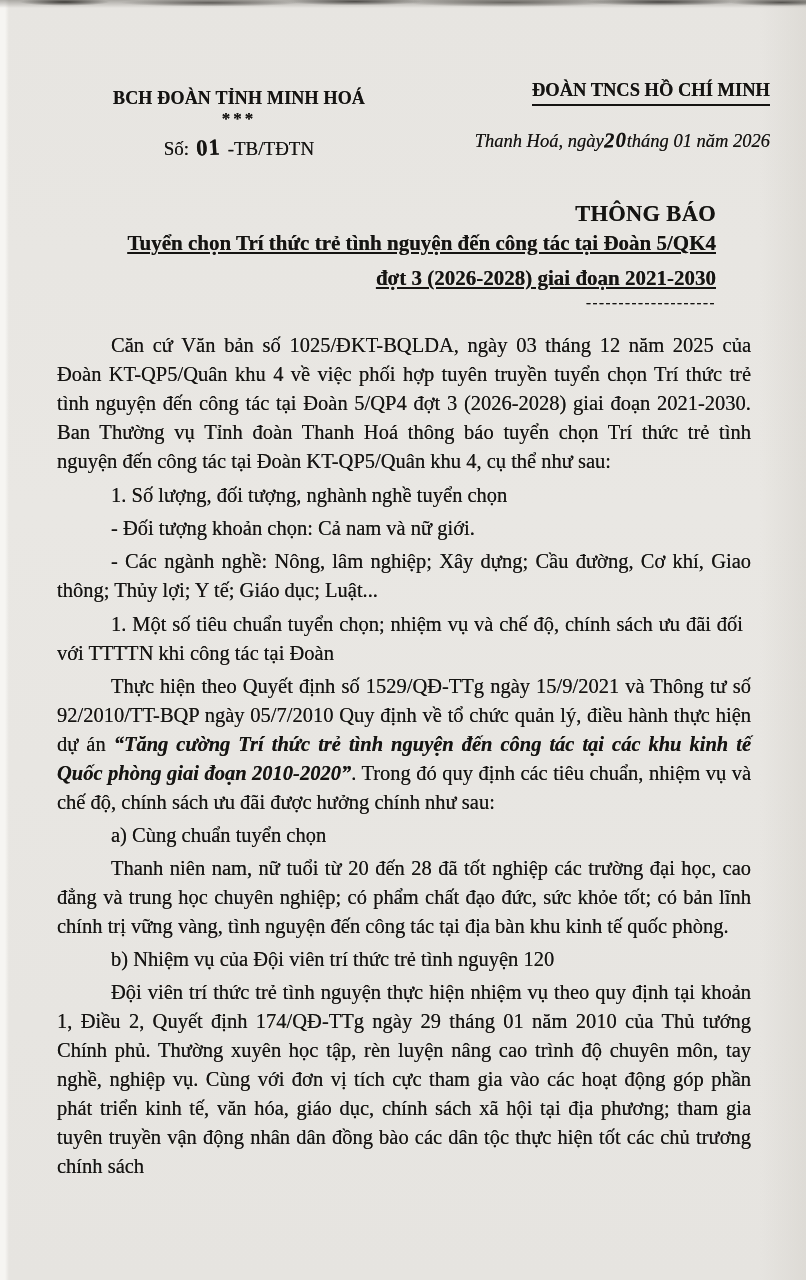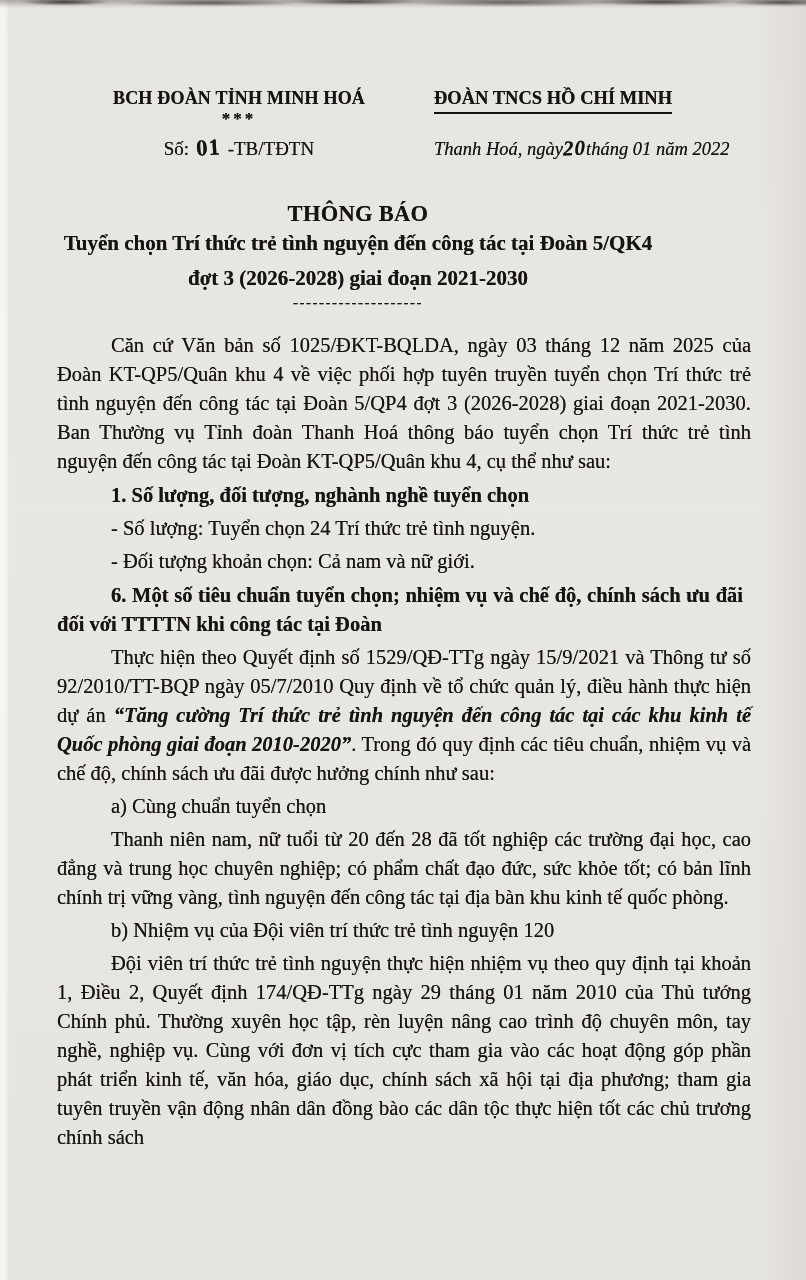--- a/index.html
+++ b/index.html
@@ -38,43 +38,43 @@
     text-align: center;
   }
   .hdr-left .org { font-weight: bold; font-size: 18px; letter-spacing: .2px; white-space: nowrap; }
   .hdr-left .stars { font-weight: bold; font-size: 17px; letter-spacing: 3px; line-height: 14px; margin-top: 3px; }
   .doc-no { font-size: 19px; margin-top: 9px; }
   .hand {
     display: inline-block; font-weight: bold; font-size: 23px;
     transform: rotate(-3deg); letter-spacing: 1px; padding: 0 2px;
   }
   .hdr-right {
-    position: absolute; top: 88px; left: 434px; width: 336px;
-    text-align: left;
+    position: absolute; top: 80px; left: 434px; width: 336px;
+    text-align: right;
   }
   .hdr-right .org {
     display: inline-block; font-weight: bold; font-size: 18.5px; white-space: nowrap;
     border-bottom: 2px solid #151412; padding-bottom: 3px;
   }
   .dateline { font-style: italic; font-size: 18.5px; margin-top: 22px; white-space: nowrap; }
   .dateline .hand { font-size: 21px; transform: rotate(-2deg); padding: 0; }
 
   
-  .title-block { position: absolute; top: 201px; left: 0; width: 716px; text-align: center; }
+  .title-block { position: absolute; top: 201px; left: 0; width: 716px; text-align: right; }
   .doc-title { font-weight: bold; font-size: 22.5px; letter-spacing: .3px; }
-  .doc-subtitle { font-weight: bold; font-size: 21px; line-height: 27px; margin-top: 3px; }
+  .doc-subtitle { font-weight: bold; font-size: 21px; line-height: 27px; margin-top: 3px; text-decoration: underline; }
   .separator { font-weight: bold; font-size: 15px; letter-spacing: 1.5px; margin-top: 2px; }
 
   
   .body-text {
     position: absolute; top: 331px; left: 57px; width: 694px;
     font-size: 20.5px; line-height: 29px; text-align: justify;
   }
   .body-text p { margin: 0 0 4px 0; text-indent: 54px; }
-  .body-text p.hding { font-weight: bold; margin: 5px 8px 4px 0; }
+  .body-text p.hding { font-weight: normal; margin: 5px 8px 4px 0; }
   .bi { font-weight: bold; font-style: italic; }
 </style>
 </head>
 <body>
 
 <div class="page">
   <div class="scan-smudge"></div>
 
   <div class="hdr-left ink">
     <div class="org">BCH ĐOÀN TỈNH MINH HOÁ</div>
@@ -82,36 +82,36 @@
     <div class="doc-no">
       <span>Số:</span>
       <span class="hand">01</span>
       <span>-TB/TĐTN</span>
     </div>
   </div>
 
   <div class="hdr-right ink">
     <div><span class="org">ĐOÀN TNCS HỒ CHÍ MINH</span></div>
     <div class="dateline">
-      <span>Thanh Hoá, ngày</span><span class="hand">20</span><span>tháng 01 năm 2022</span>
+      <span>Thanh Hoá, ngày</span><span class="hand">20</span><span>tháng 01 năm 2026</span>
     </div>
   </div>
 
   <div class="title-block ink">
     <div class="doc-title">THÔNG BÁO</div>
     <div class="doc-subtitle">Tuyển chọn Trí thức trẻ tình nguyện đến công tác tại Đoàn 5/QK4</div>
     <div class="doc-subtitle" style="margin-top:8px">đợt 3 (2026-2028) giai đoạn 2021-2030</div>
     <div class="separator">--------------------</div>
   </div>
 
   <div class="body-text ink">
     <p>Căn cứ Văn bản số 1025/ĐKT-BQLDA, ngày 03 tháng 12 năm 2025 của Đoàn KT-QP5/Quân khu 4 về việc phối hợp tuyên truyền tuyển chọn Trí thức trẻ tình nguyện đến công tác tại Đoàn 5/QP4 đợt 3 (2026-2028) giai đoạn 2021-2030. Ban Thường vụ Tỉnh đoàn Thanh Hoá thông báo tuyển chọn Trí thức trẻ tình nguyện đến công tác tại Đoàn KT-QP5/Quân khu 4, cụ thể như sau:</p>
     <p class="hding">1. Số lượng, đối tượng, nghành nghề tuyển chọn</p>
-    <p>- Số lượng: Tuyển chọn 24 Trí thức trẻ tình nguyện.</p>
     <p>- Đối tượng khoản chọn: Cả nam và nữ giới.</p>
-    <p class="hding">6. Một số tiêu chuẩn tuyển chọn; nhiệm vụ và chế độ, chính sách ưu đãi đối với TTTTN khi công tác tại Đoàn</p>
+    <p>- Các ngành nghề: Nông, lâm nghiệp; Xây dựng; Cầu đường, Cơ khí, Giao thông; Thủy lợi; Y tế; Giáo dục; Luật...</p>
+    <p class="hding">1. Một số tiêu chuẩn tuyển chọn; nhiệm vụ và chế độ, chính sách ưu đãi đối với TTTTN khi công tác tại Đoàn</p>
     <p><span>Thực hiện theo Quyết định số 1529/QĐ-TTg ngày 15/9/2021 và Thông tư số 92/2010/TT-BQP ngày 05/7/2010 Quy định về tổ chức quản lý, điều hành thực hiện dự án </span><span class="bi">“Tăng cường Trí thức trẻ tình nguyện đến công tác tại các khu kinh tế Quốc phòng giai đoạn 2010-2020”</span><span>. Trong đó quy định các tiêu chuẩn, nhiệm vụ và chế độ, chính sách ưu đãi được hưởng chính như sau:</span></p>
     <p>a) Cùng chuẩn tuyển chọn</p>
     <p>Thanh niên nam, nữ tuổi từ 20 đến 28 đã tốt nghiệp các trường đại học, cao đẳng và trung học chuyên nghiệp; có phẩm chất đạo đức, sức khỏe tốt; có bản lĩnh chính trị vững vàng, tình nguyện đến công tác tại địa bàn khu kinh tế quốc phòng.</p>
     <p>b) Nhiệm vụ của Đội viên trí thức trẻ tình nguyện 120</p>
     <p>Đội viên trí thức trẻ tình nguyện thực hiện nhiệm vụ theo quy định tại khoản 1, Điều 2, Quyết định 174/QĐ-TTg ngày 29 tháng 01 năm 2010 của Thủ tướng Chính phủ. Thường xuyên học tập, rèn luyện nâng cao trình độ chuyên môn, tay nghề, nghiệp vụ. Cùng với đơn vị tích cực tham gia vào các hoạt động góp phần phát triển kinh tế, văn hóa, giáo dục, chính sách xã hội tại địa phương; tham gia tuyên truyền vận động nhân dân đồng bào các dân tộc thực hiện tốt các chủ trương chính sách</p>
   </div>
 </div>
 
 </body></html>

